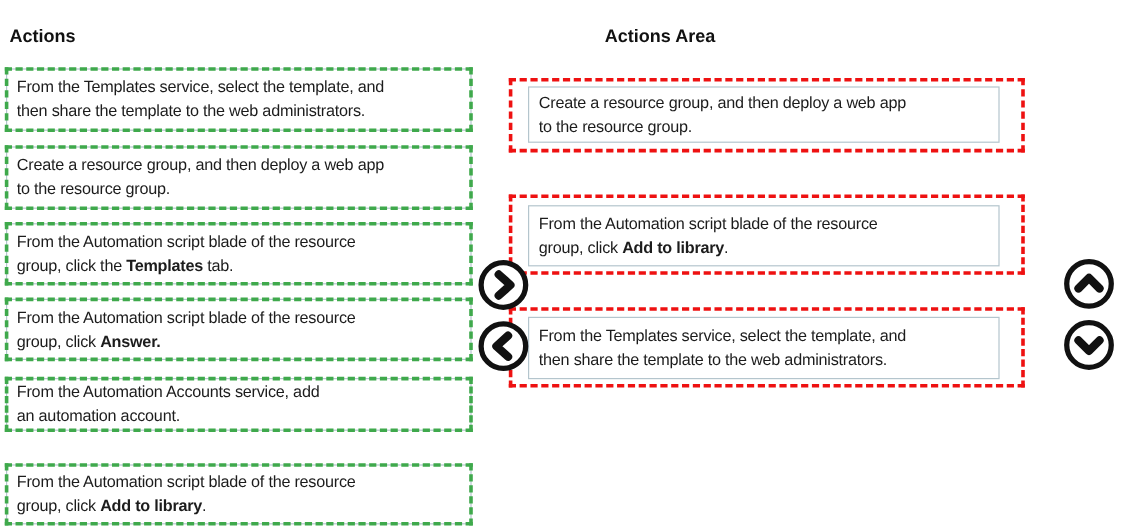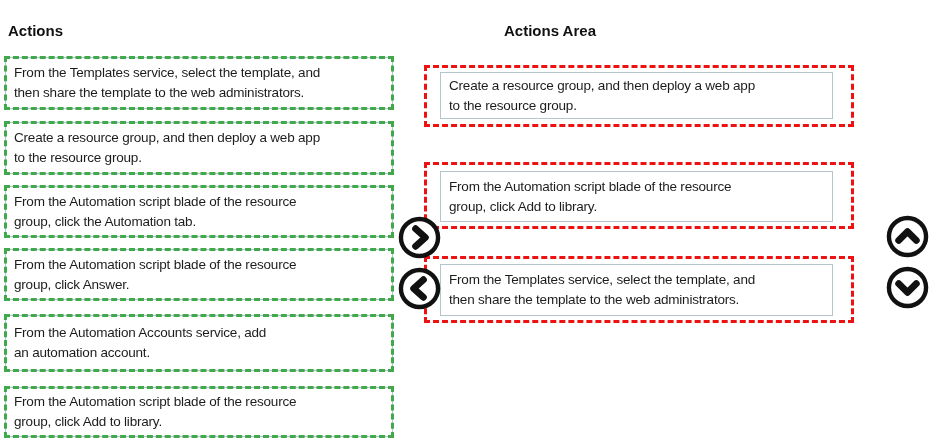--- a/index.html
+++ b/index.html
@@ -38,33 +38,33 @@
   .action-item::after{
     content:"";
     position:absolute;inset:-2px;
     border:3px dashed var(--action-dash,#3fa94c);
     pointer-events:none;
   }
   .action-item:nth-of-type(1){top:38px;height:52px;}
   .action-item:nth-of-type(2){top:103px;height:52px;}
   .action-item:nth-of-type(3){top:167px;height:51px;}
   .action-item:nth-of-type(4){top:230px;height:51px;}
-  .action-item:nth-of-type(5){top:296px;height:56px;}
+  .action-item:nth-of-type(5){top:296px;height:44px;}
   .action-item:nth-of-type(6){top:368px;height:50px;}
 
   .box-text{
     padding:0 8px;
     font-size:13.5px;
     line-height:20px;
     letter-spacing:-0.2px;
     white-space:pre;
     overflow:hidden;
     color:#1c1c1c;
   }
-  .box-text .bold{font-weight:normal;}
+  .box-text .bold{font-weight:bold;}
 
   
   .answer-slot{
     position:absolute;
     left:424px;width:430px;
     box-sizing:border-box;
     border:3px dashed var(--answer-dash,#ee1111);
   }
   .answer-slot:nth-of-type(1){top:46px;height:62px;}
   .answer-slot:nth-of-type(2){top:143px;height:67px;}
@@ -113,21 +113,21 @@
       <div class="action-item">
     <div class="box-text"><span>From the Templates service, select the template, and
 then share the template to the web administrators.</span></div>
   </div>
       <div class="action-item">
     <div class="box-text"><span>Create a resource group, and then deploy a web app
 to the resource group.</span></div>
   </div>
       <div class="action-item">
     <div class="box-text"><span>From the Automation script blade of the resource
-group, click the </span><span class="bold">Automation</span><span> tab.</span></div>
+group, click the </span><span class="bold">Templates</span><span> tab.</span></div>
   </div>
       <div class="action-item">
     <div class="box-text"><span>From the Automation script blade of the resource
 group, click </span><span class="bold">Answer.</span></div>
   </div>
       <div class="action-item">
     <div class="box-text"><span>From the Automation Accounts service, add
 an automation account.</span></div>
   </div>
       <div class="action-item">

